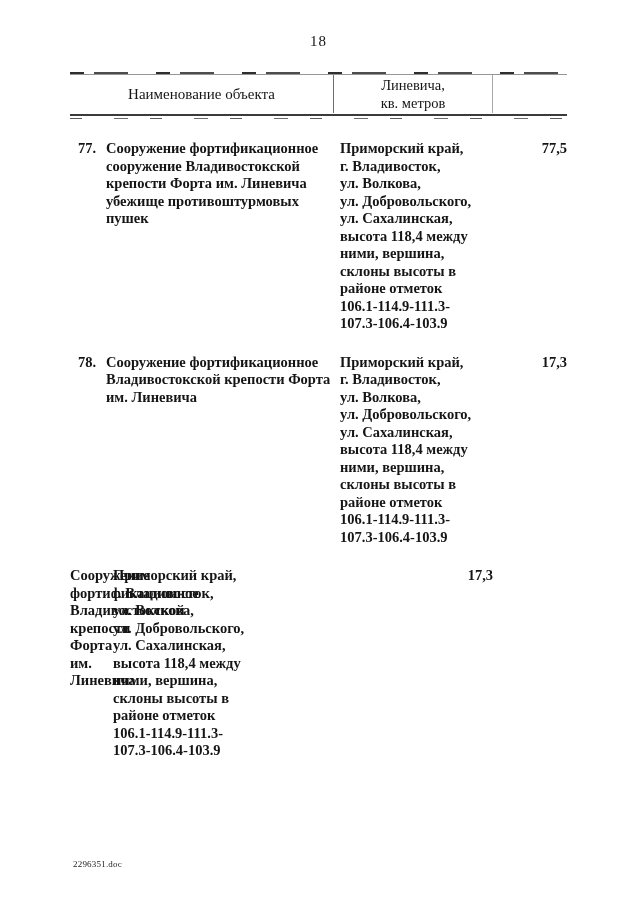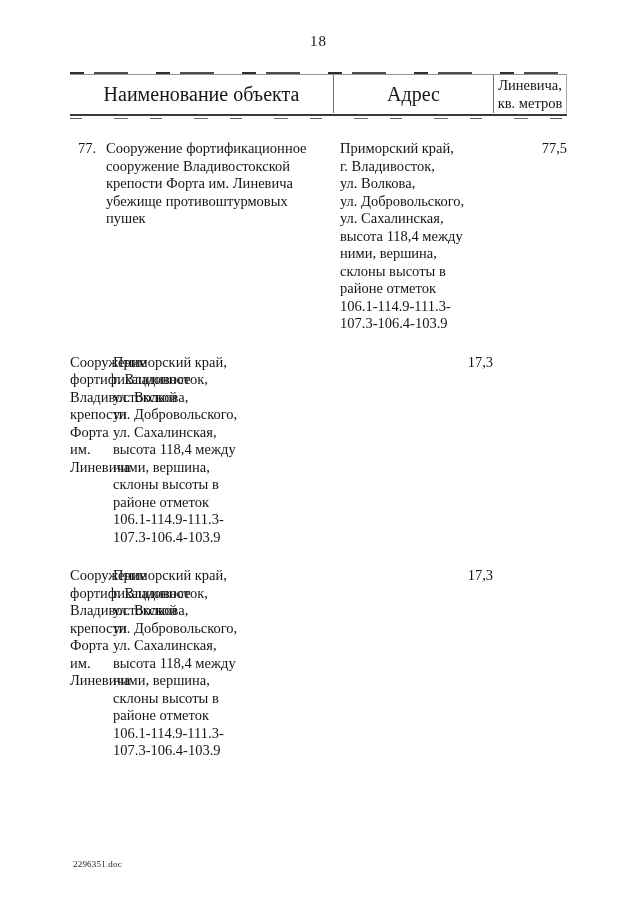--- a/index.html
+++ b/index.html
@@ -50,40 +50,41 @@
     background-size: 100% 2px, 100% 1px;
     background-position: 0 1px, 0 5px;
     background-repeat: no-repeat, no-repeat;
   }
   .header {
     display: grid;
     grid-template-columns: 263px 160px 74px;
     min-height: 38px;
   }
   .h-cell {
-    font-size: 20px;
+    font-size: 15px;
     display: flex;
     align-items: center;
     justify-content: center;
     text-align: center;
   }
   .h-addr {
     border-left: 1px solid #6e6e6e;
   }
   .h-area {
     border-left: 1px solid #6e6e6e;
     border-right: 1px solid #a8a8a8;
     font-size: 14.5px;
     line-height: 18px;
     white-space: pre-line;
   }
   .row {
     display: grid;
     grid-template-columns: 36px 227px 160px 74px;
     padding-top: 21px;
+    font-weight: bold;
   }
   .c {
     font-size: 14.5px;
     line-height: 17.5px;
   }
   .c.num {
     padding-left: 8px;
   }
   .c.name,
   .c.addr {
@@ -109,21 +110,20 @@
 
 <div class="doc">
 
   <div class="page-number">18</div>
 
   <div class="table">
     <div class="rule-top"></div>
 
     <div class="header">
       <div class="h-cell h-name">Наименование объекта</div>
-      <div class="h-cell h-addr">Адрес</div>
       <div class="h-cell h-area">Линевича,
 кв. метров</div>
     </div>
 
     <div class="rule-bottom"></div>
 
     <div class="body">
 
       <div class="row">
         <div class="c num">77.</div>
@@ -140,20 +140,21 @@
 высота 118,4 между
 ними, вершина,
 склоны высоты в
 районе отметок
 106.1-114.9-111.3-
 107.3-106.4-103.9</div>
         <div class="c area">77,5</div>
       </div>
 
       <div class="row">
+        <div class="c num">78.</div>
         <div class="c name">Сооружение фортификационное
 Владивостокской крепости Форта
 им. Линевича</div>
         <div class="c addr">Приморский край,
 г. Владивосток,
 ул. Волкова,
 ул. Добровольского,
 ул. Сахалинская,
 высота 118,4 между
 ними, вершина,

